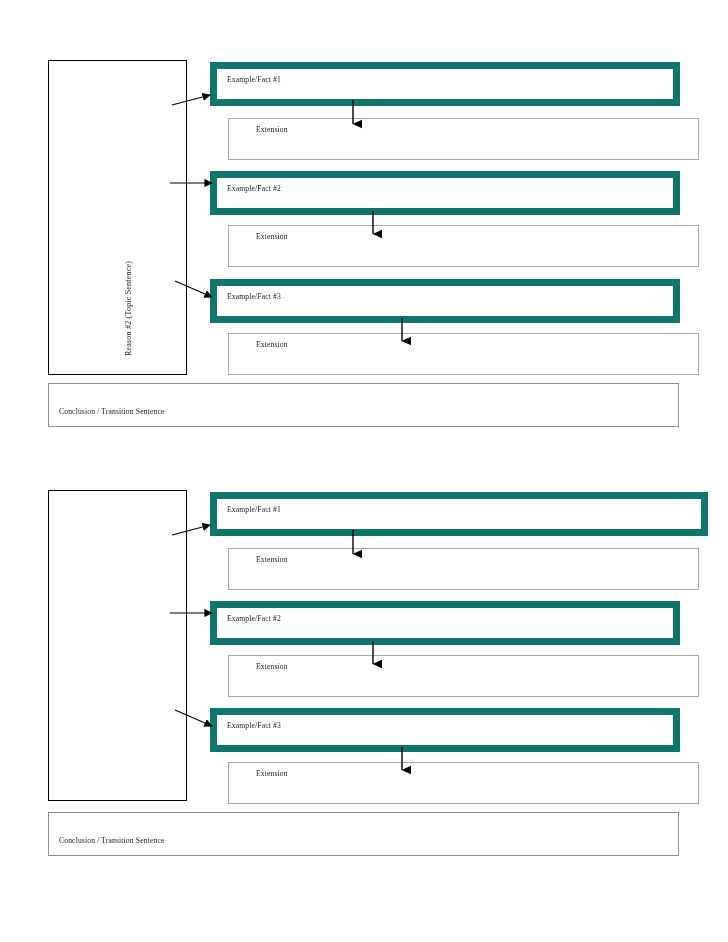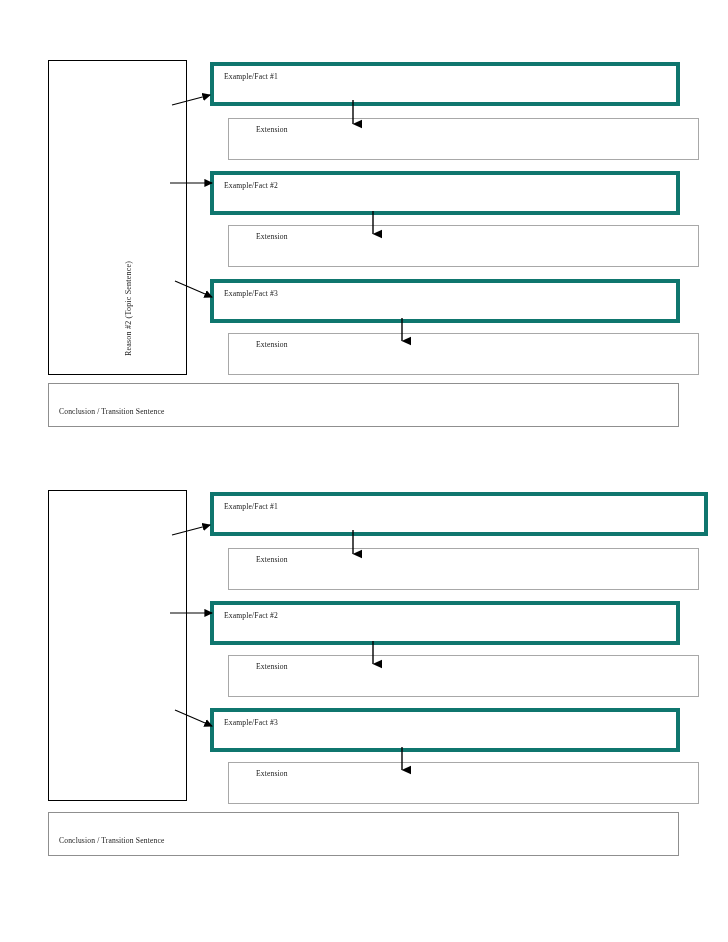--- a/index.html
+++ b/index.html
@@ -30,21 +30,21 @@
     box-sizing: border-box;
   }
 
   
   .reason-box {
     border: 1.6px solid #000000;
   }
 
   
   .fact-box {
-    border: 4px solid #0f766e;
+    border: 7px solid #0f766e;
   }
 
   
   .ext-box {
     border: 1px solid #a8a8a8;
   }
 
   
   .concl-box {
     border: 1px solid #8f8f8f;

